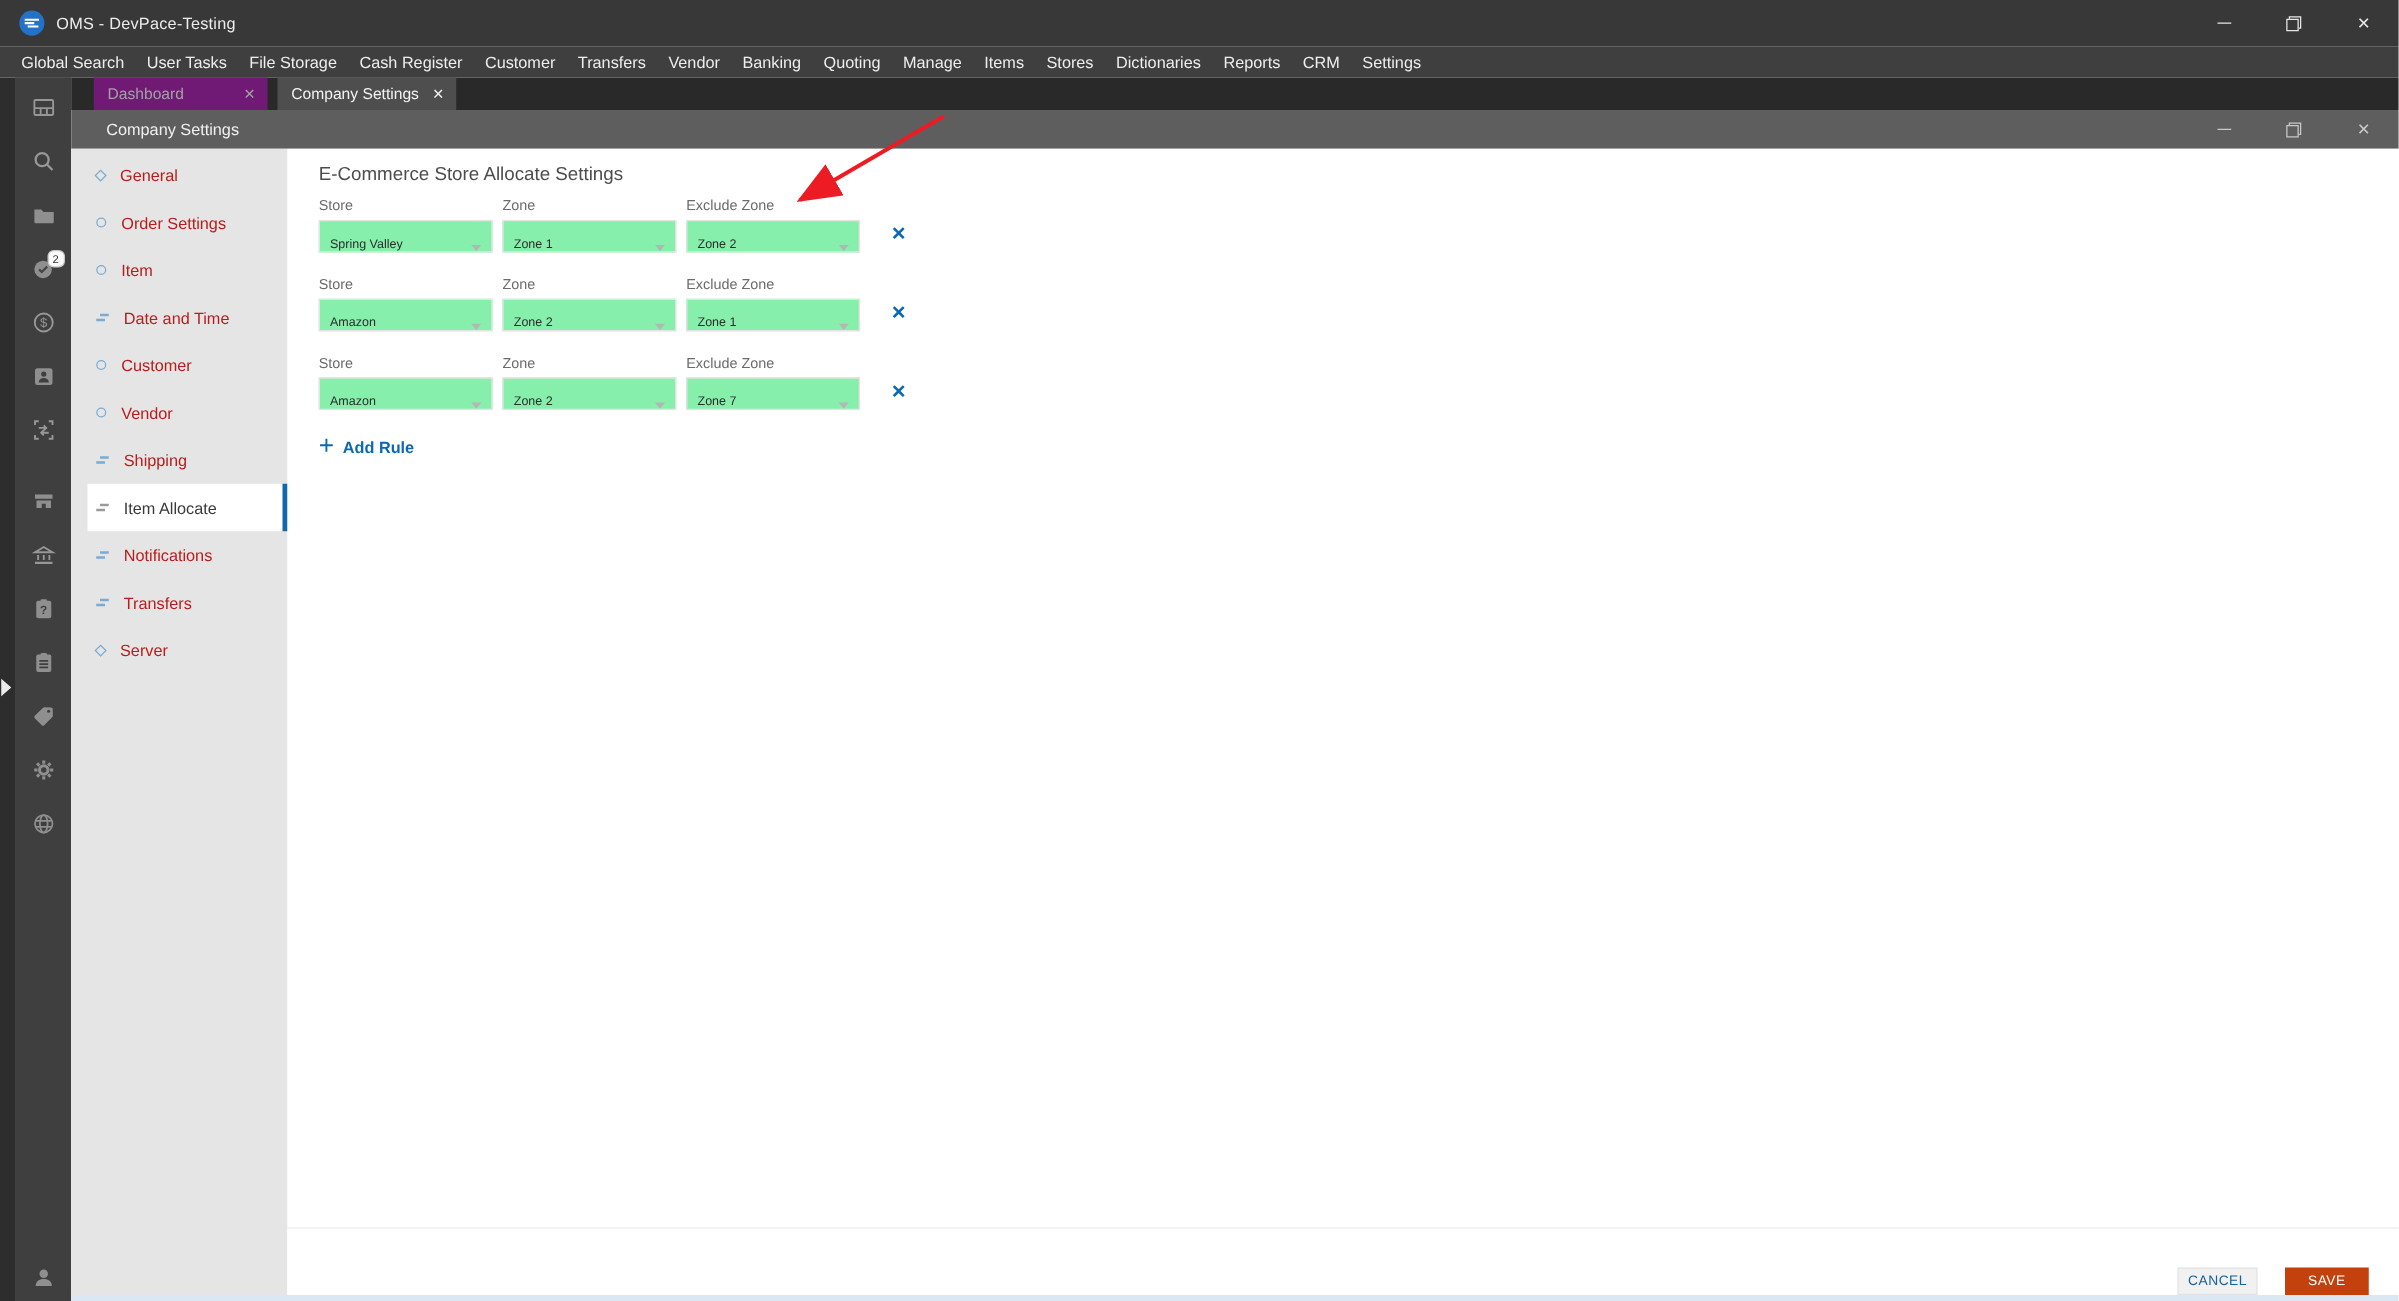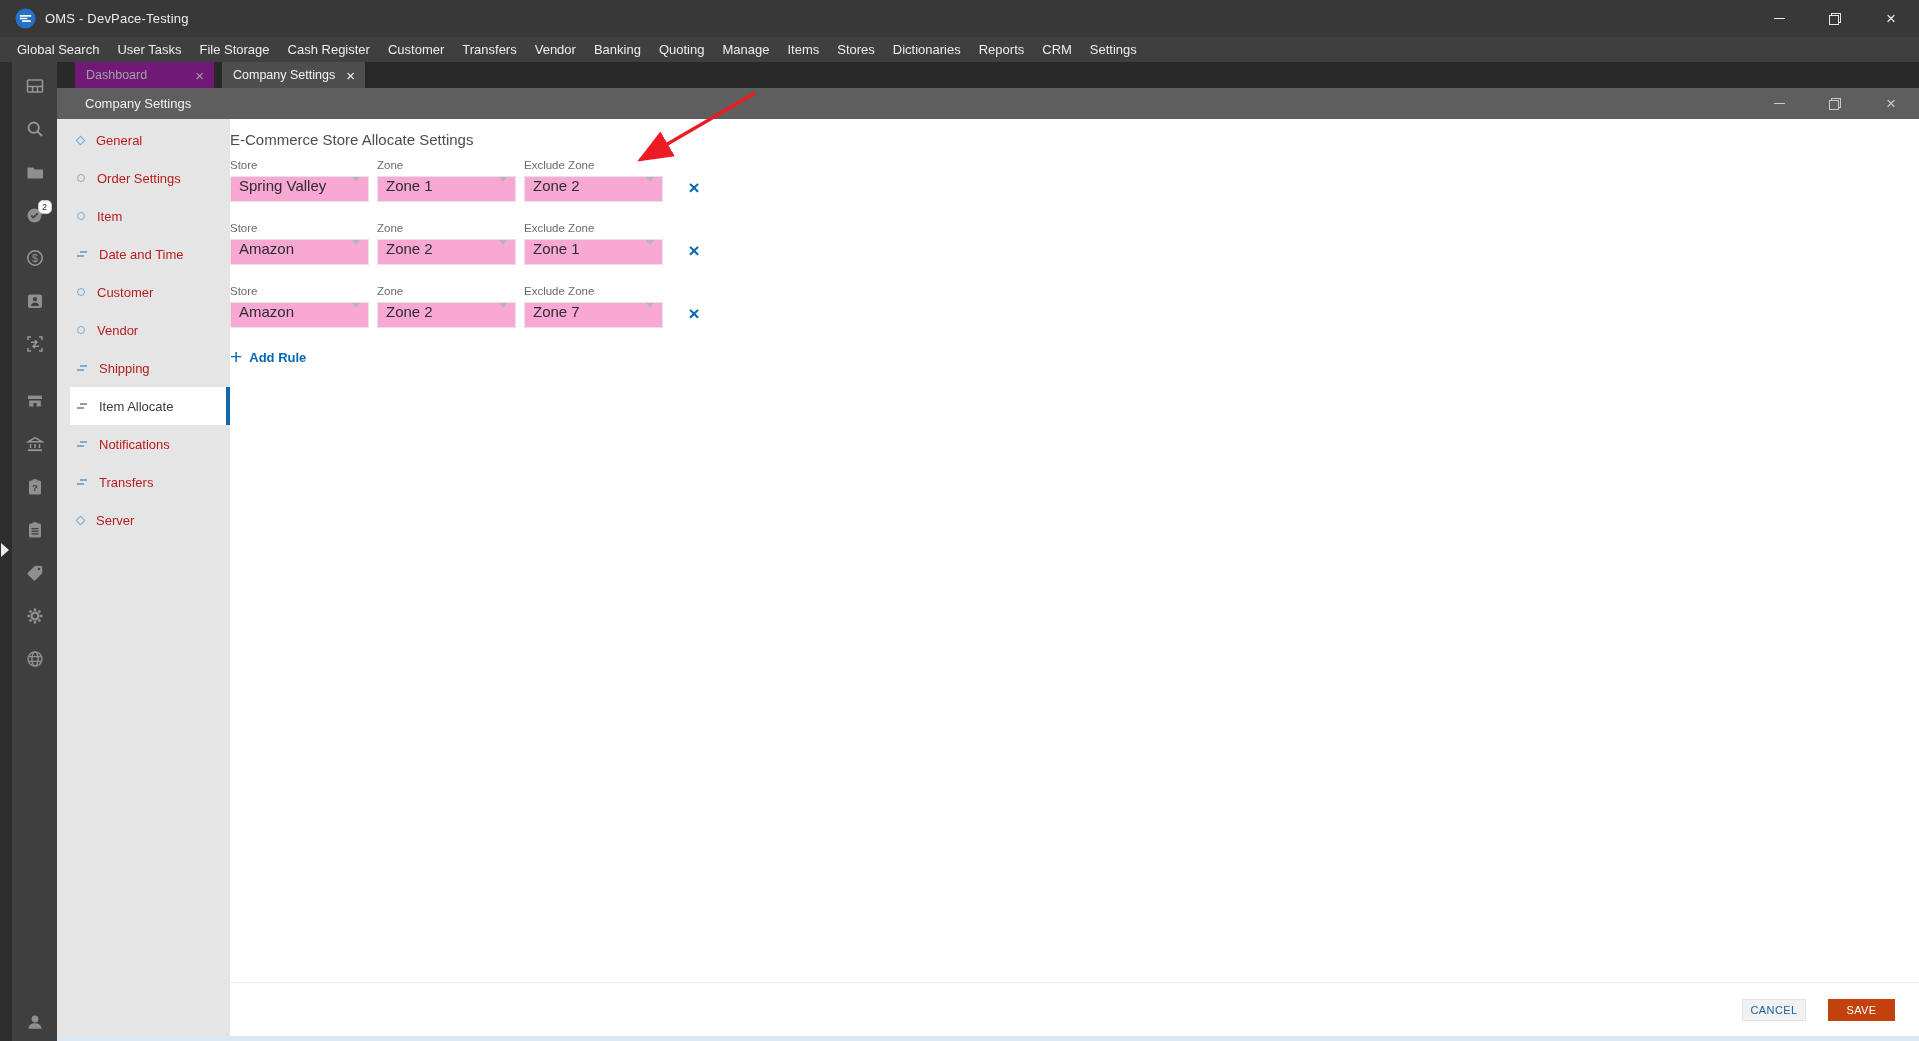--- a/index.html
+++ b/index.html
@@ -52,34 +52,34 @@
   .nav-item .ni { margin-right:12px; flex:none; }
   .ni-diamond { width:7px; height:7px; border:1.5px solid #79abd3; transform:rotate(45deg); }
   .ni-circle { width:8px; height:8px; border:1.5px solid #79abd3; border-radius:50%; }
   .ni-eq { width:10px; height:10px; position:relative; }
   .ni-eq::before,.ni-eq::after { content:''; position:absolute; height:2px; width:7px; background:#79abd3; }
   .ni-eq::before { top:2px; left:3px; } .ni-eq::after { top:6px; left:0; }
   .nav-item.sel { margin-left:13px; padding-left:7px; background:#fff; color:#3a3a3a; border-right:4px solid #1068ad; }
   .nav-item.sel .ni-eq::before,.nav-item.sel .ni-eq::after { background:#9a9a9a; }
 
   
-  .cs-content { flex:1; position:relative; background:#fff; padding:12px 0 0 0; }
+  .cs-content { flex:1; position:relative; background:#fff; padding:12px 0 0 25px; }
   .content-heading { font-size:15px; color:#4d4d4d; margin-bottom:11px; }
   .rule-row { display:flex; align-items:flex-end; margin-bottom:20px; }
   .field { width:139px; margin-right:8px; }
   .f-label { font-size:11.5px; color:#6b6b6b; margin-bottom:5px; }
-  .f-box { height:26px; background:#f9a8d4; border:1px solid #e4e4e4; display:flex; align-items:flex-start; padding:0 8px; font-size:15px; color:#2d2d2d; }
+  .f-box { height:26px; background:#86efac; border:1px solid #e4e4e4; display:flex; align-items:flex-end; padding:0 8px; font-size:10px; color:#2d2d2d; }
   .f-arrow { margin-left:auto; width:0; height:0; border-left:4.5px solid transparent; border-right:4.5px solid transparent; border-top:5px solid #b5b5b5; }
   .del-x { width:22px; text-align:center; font-size:19px; font-weight:bold; color:#0a68b4; margin-left:12px; margin-bottom:3px; line-height:22px; cursor:default; }
   .add-rule { display:flex; align-items:center; margin-top:16px; color:#0a68b4; cursor:default; }
   .add-plus { font-size:21px; line-height:18px; margin-right:7px; font-weight:400; }
   .add-label { font-size:13px; font-weight:bold; }
 
   
-  .cs-footer { position:absolute; left:173px; right:0; bottom:5px; height:54px; border-top:1px solid #eaeaea; background:#fff; display:flex; align-items:center; justify-content:flex-end; padding-right:24px;padding-left:48px; }
+  .cs-footer { position:absolute; left:173px; right:0; bottom:5px; height:54px; border-top:1px solid #eaeaea; background:#fff; display:flex; align-items:flex-end; justify-content:flex-end; padding-right:24px;padding-left:48px; }
   .btn { height:22px; border:none; font-family:inherit; font-size:11px; letter-spacing:.4px; display:flex; align-items:center; justify-content:center; }
   .btn-cancel { width:64px; background:#f1f1f1; color:#15639f; border:1px solid #e3e3e3; margin-right:22px; }
   .btn-save { width:67px; background:#c2410c; color:#fff; }
   .bottom-strip { position:absolute; left:0; right:0; bottom:0; height:5px; background:#dbe7f2; }
 
   
   .annotation { position:absolute; left:0; top:0; width:1919px; height:1041px; pointer-events:none; z-index:50; }
 
   svg.icon { display:block; }
 </style>

